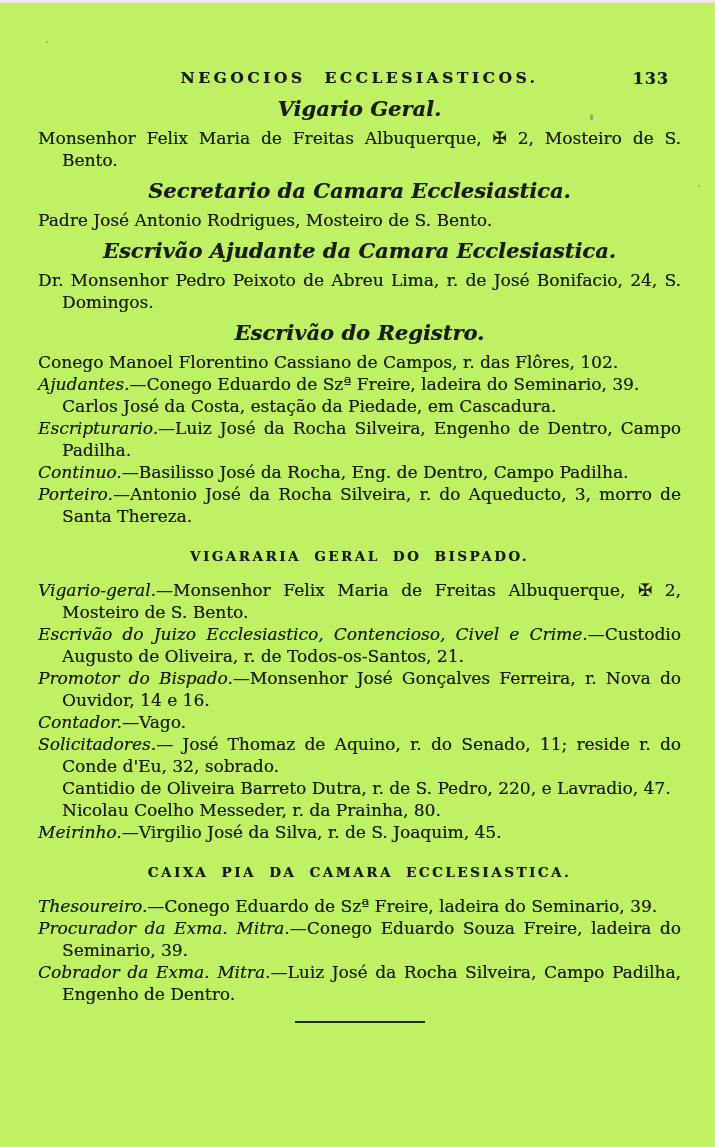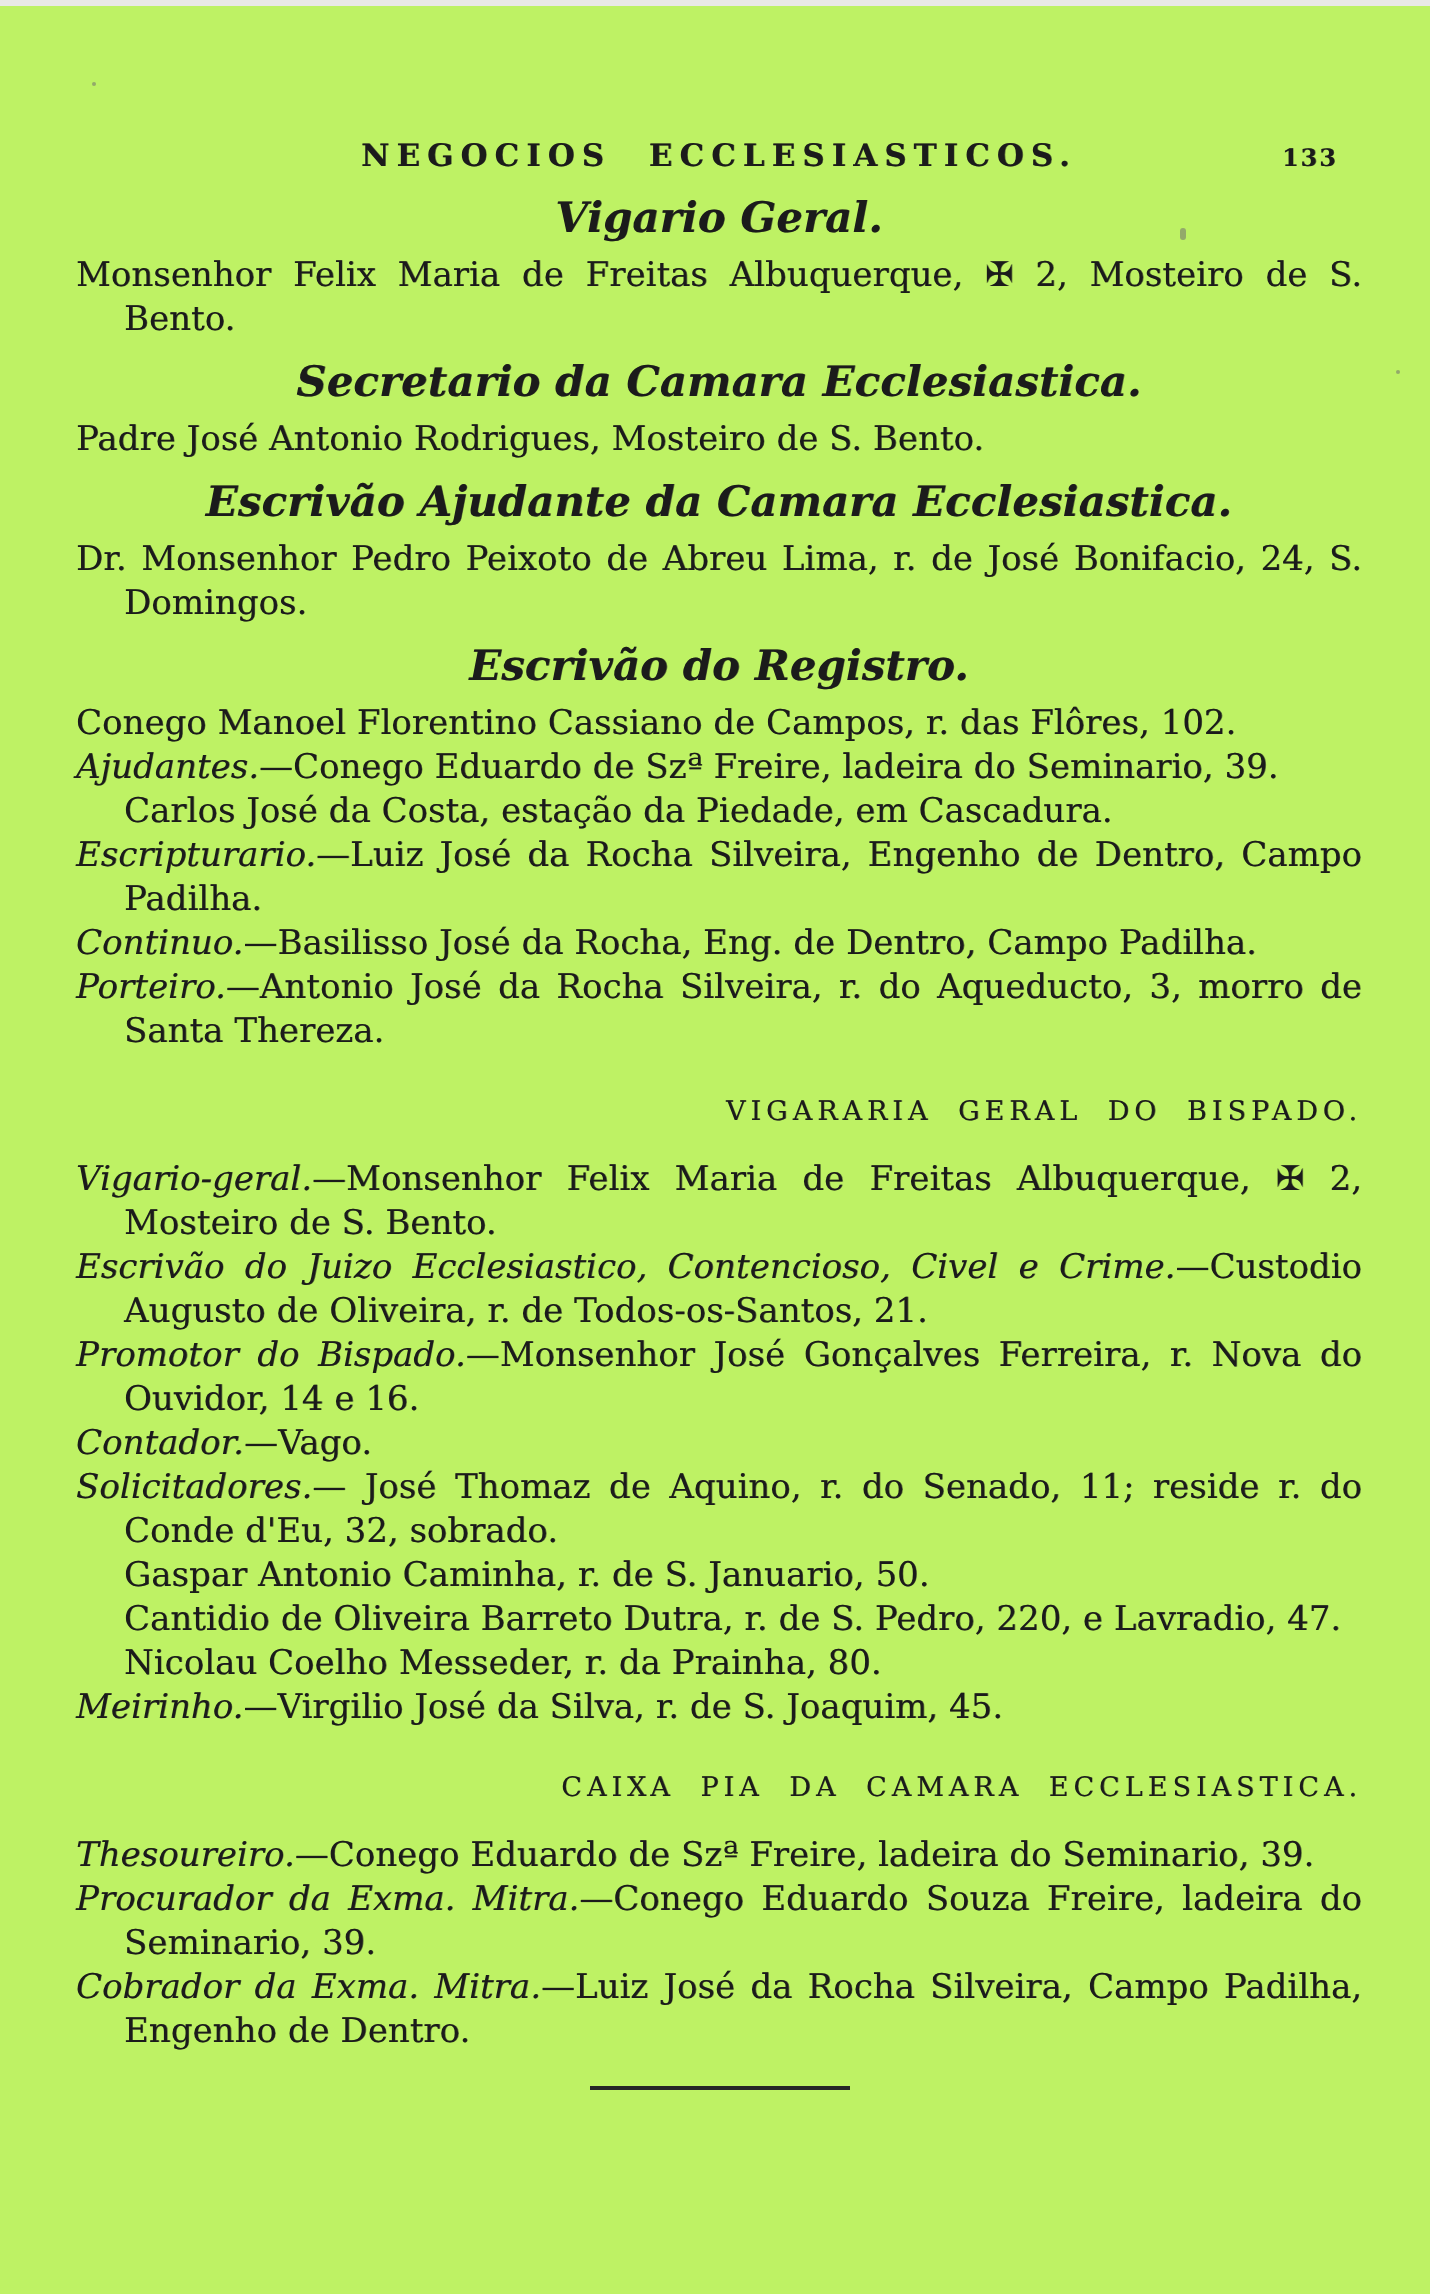--- a/index.html
+++ b/index.html
@@ -24,34 +24,34 @@
     font-weight: bold;
     font-size: 15.5px;
     letter-spacing: 3.5px;
     word-spacing: 10px;
   }
   .page-number {
     position: absolute;
     right: 12px;
     top: 1px;
     font-weight: bold;
-    font-size: 12px;
+    font-size: 16px;
     letter-spacing: 1px;
   }
   .heading-italic {
     text-align: center;
     font-style: italic;
     font-weight: bold;
     font-size: 21px;
     line-height: 22px;
     margin: 9px 0 7px 0;
   }
   .heading-caps {
-    text-align: right;
-    font-weight: normal;
+    text-align: center;
+    font-weight: bold;
     font-size: 13.5px;
     line-height: 22px;
     letter-spacing: 2.5px;
     word-spacing: 6px;
     margin: 18px 0 12px 0;
   }
   section { margin: 0; }
   .entry {
     margin: 0;
     text-align: justify;
@@ -110,21 +110,20 @@
     <p class="entry"><i>Porteiro.</i><span>—Antonio José da Rocha Silveira, r. do Aqueducto, 3, morro de Santa Thereza.</span></p>
   </section>
 
   <section>
     <h2 class="heading-caps">VIGARARIA GERAL DO BISPADO.</h2>
     <p class="entry"><i>Vigario-geral.</i><span>—Monsenhor Felix Maria de Freitas Albuquerque, ✠ 2, Mosteiro de S. Bento.</span></p>
     <p class="entry"><i>Escrivão do Juizo Ecclesiastico, Contencioso, Civel e Crime.</i><span>—Custodio Augusto de Oliveira, r. de Todos-os-Santos, 21.</span></p>
     <p class="entry"><i>Promotor do Bispado.</i><span>—Monsenhor José Gonçalves Ferreira, r. Nova do Ouvidor, 14 e 16.</span></p>
     <p class="entry"><i>Contador.</i><span>—Vago.</span></p>
     <p class="entry"><i>Solicitadores.</i><span>— José Thomaz de Aquino, r. do Senado, 11; reside r. do Conde d'Eu, 32, sobrado.</span></p>
-    <p class="entry sub"><i></i><span>Gaspar Antonio Caminha, r. de S. Januario, 50.</span></p>
     <p class="entry sub"><i></i><span>Cantidio de Oliveira Barreto Dutra, r. de S. Pedro, 220, e Lavradio, 47.</span></p>
     <p class="entry sub"><i></i><span>Nicolau Coelho Messeder, r. da Prainha, 80.</span></p>
     <p class="entry"><i>Meirinho.</i><span>—Virgilio José da Silva, r. de S. Joaquim, 45.</span></p>
   </section>
 
   <section>
     <h2 class="heading-caps">CAIXA PIA DA CAMARA ECCLESIASTICA.</h2>
     <p class="entry"><i>Thesoureiro.</i><span>—Conego Eduardo de Szª Freire, ladeira do Seminario, 39.</span></p>
     <p class="entry"><i>Procurador da Exma. Mitra.</i><span>—Conego Eduardo Souza Freire, ladeira do Seminario, 39.</span></p>
     <p class="entry"><i>Cobrador da Exma. Mitra.</i><span>—Luiz José da Rocha Silveira, Campo Padilha, Engenho de Dentro.</span></p>

